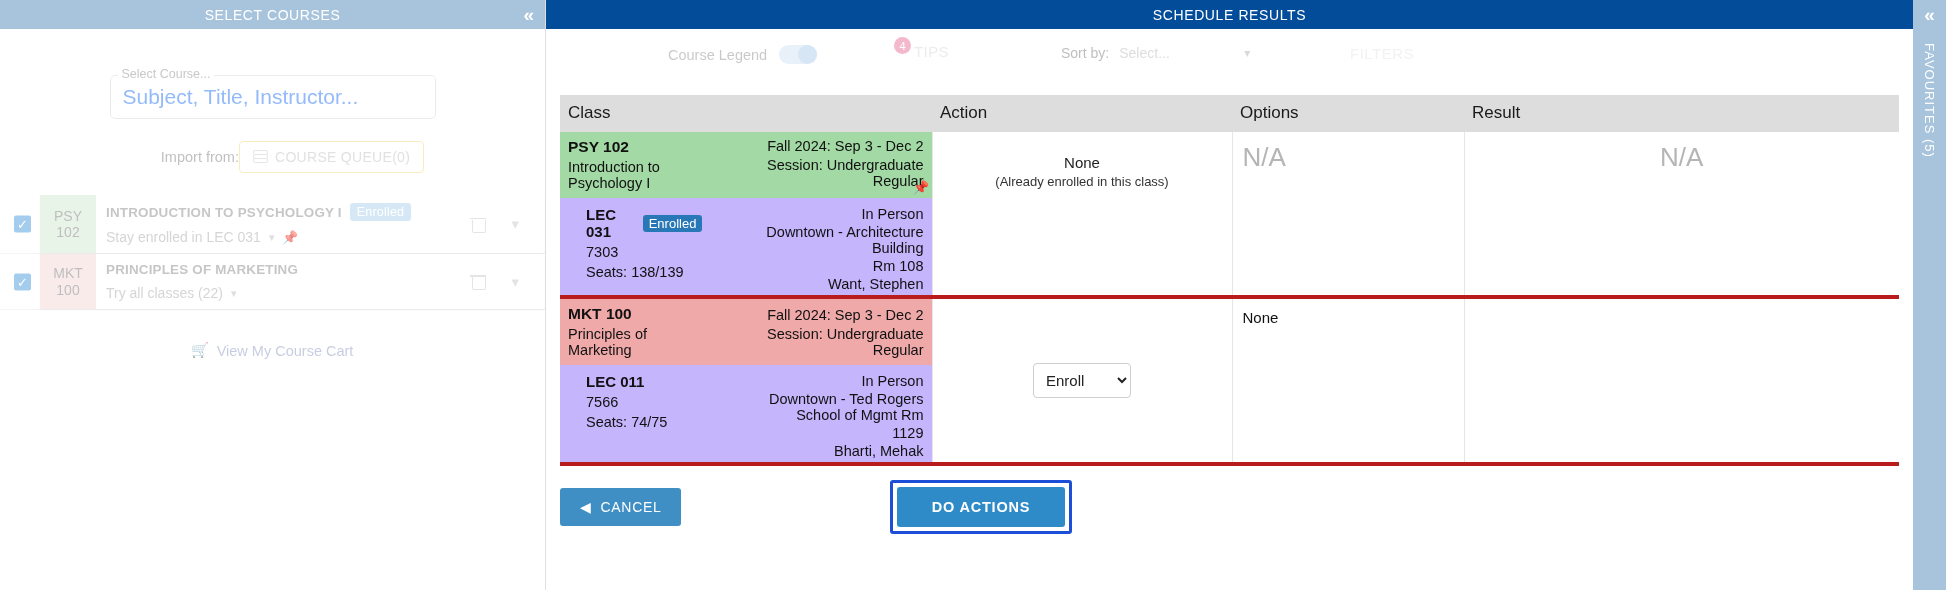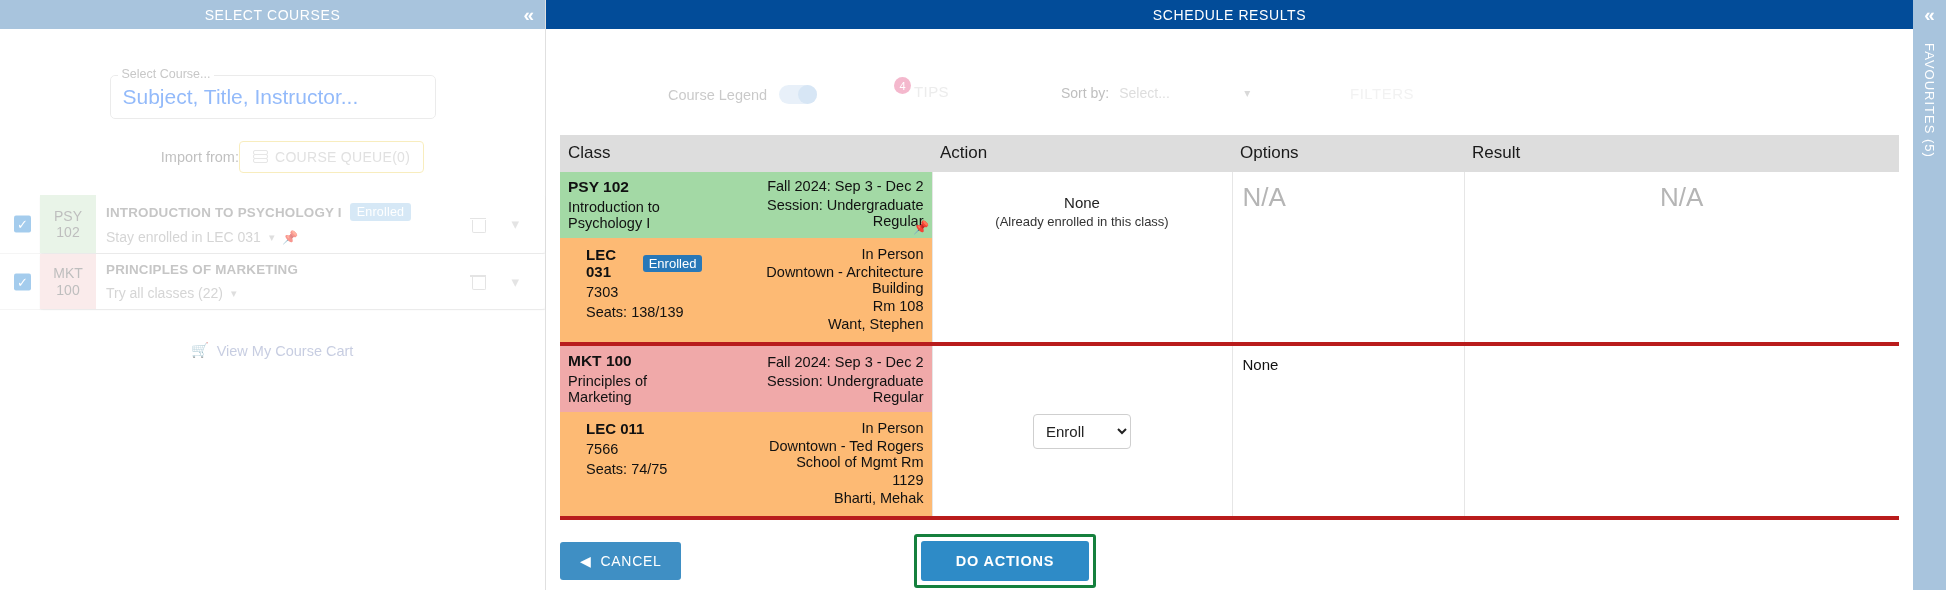--- a/index.html
+++ b/index.html
@@ -102,21 +102,21 @@
   }
 
   
   .right-panel { flex: 1; position: relative; background: #fff; }
   .right-header {
     height: 29px; background: #024c99; color: #fff;
     display: flex; align-items: center; justify-content: center;
     font-size: 14px; letter-spacing: .6px;
   }
   .toolbar {
-    display: flex; align-items: center; height: 52px; padding: 0 0 0 0; position: relative; margin-top: 40px;
+    display: flex; align-items: center; height: 52px; padding: 0 0 0 0; position: relative;
   }
   .tb-legend { position:absolute; left: 122px; top: 16px; display:flex; align-items:center; gap:12px; opacity:.45; }
   .tb-legend-label { font-size: 14.5px; color: #8a8a8a; }
   .toggle { width: 38px; height: 19px; border-radius: 10px; background: #cde0f3; position: relative; cursor: pointer; }
   .toggle:after { content:""; position:absolute; right: 0; top: 0px; width: 19px; height: 19px; border-radius: 50%; background: #a8c9ea; }
   .tb-tips { position:absolute; left: 348px; top: 14px; display:flex; align-items:flex-start; gap:3px; cursor:pointer; }
   .tips-badge {
     width: 17px; height: 17px; border-radius: 50%; background: #f4b8cd; color:#fff;
     font-size: 11px; display:flex; align-items:center; justify-content:center;
     position:relative; top: -6px;
@@ -145,21 +145,21 @@
   .class-cell { padding: 0; }
   .course-band { display: flex; justify-content: space-between; padding: 6px 8px 7px 8px; position: relative; }
   .course-band.green { background: #a3d9a5; }
   .course-band.red { background: #f0a9a9; align-items: flex-end; }
   .band-left .code { font-weight: bold; font-size: 15.5px; color: #111; }
   .band-left .name { font-size: 14.5px; color: #111; margin-top: 3px; }
   .band-right { text-align: right; font-size: 14.5px; color: #111; }
   .band-right .l2 { margin-top: 3px; }
   .band-pin { position: absolute; right: 2px; bottom: 3px; font-size: 13px; }
 
-  .section-row { display: flex; justify-content: space-between; padding: 8px 8px 10px 26px; background:#fdba74;gap:26px; }
+  .section-row { display: flex; justify-content: space-between; padding: 8px 8px 3px 26px; background:#c4b5fd;gap:26px; }
   .sec-left .sec-head { display: flex; align-items: center; gap: 8px; }
   .sec-left .sec-code { font-weight: bold; font-size: 15px; color: #111; }
   .sec-badge { background: #2878b8; color: #fff; font-size: 13px; padding: 1px 6px; border-radius: 3px; }
   .sec-left .sec-num, .sec-left .sec-seats { font-size: 14.5px; color: #111; margin-top: 4px; }
   .sec-right { text-align: right; font-size: 14.5px; color: #111; max-width: 200px; }
   .sec-right div { margin-top: 2px; }
   .sec-right div:first-child { margin-top: 0; }
 
   .action-cell { text-align: center; padding: 22px 10px; border-left: 1px solid #e6e6e6; border-right: 1px solid #e6e6e6; }
   .action-none { font-size: 15px; color: #222; }
@@ -173,21 +173,21 @@
   .result-cell { padding: 10px; text-align: center; }
   .na { font-size: 26px; color: #b5b5b5; }
 
   .bottom-bar { display: flex; align-items: center; margin: 14px 14px 0 14px; position: relative; height: 54px; }
   .cancel-btn {
     background: #3f8fc4; color: #fff; border: none; border-radius: 3px;
     padding: 11px 20px; font-size: 14px; letter-spacing: .7px; cursor: pointer;
     display: flex; align-items: center; gap: 9px; font-family: "Liberation Sans", sans-serif;
   }
   .do-actions-wrap {
-    position: absolute; left: 330px; top: 0; border: 3px solid #15803d; border-radius: 3px; padding: 4px; margin-left: 24px;
+    position: absolute; left: 330px; top: 0; border: 3px solid #1d4ed8; border-radius: 3px; padding: 4px;
   }
   .do-actions-btn {
     background: #2e8bc7; color: #fff; border: none; border-radius: 3px;
     padding: 12px 26px; font-size: 14.5px; letter-spacing: .8px; font-weight: bold;
     cursor: pointer; font-family: "Liberation Sans", sans-serif; min-width: 168px;
   }
 
   
   .fav-rail { width: 33px; height: 590px; background: #a8c4dd; display: flex; flex-direction: column; align-items: center; }
   .fav-collapse { height: 29px; display: flex; align-items: center; justify-content: center; color: #fff; font-size: 19px; font-weight: bold; width: 100%; background:#a8c4dd; cursor:pointer; }

